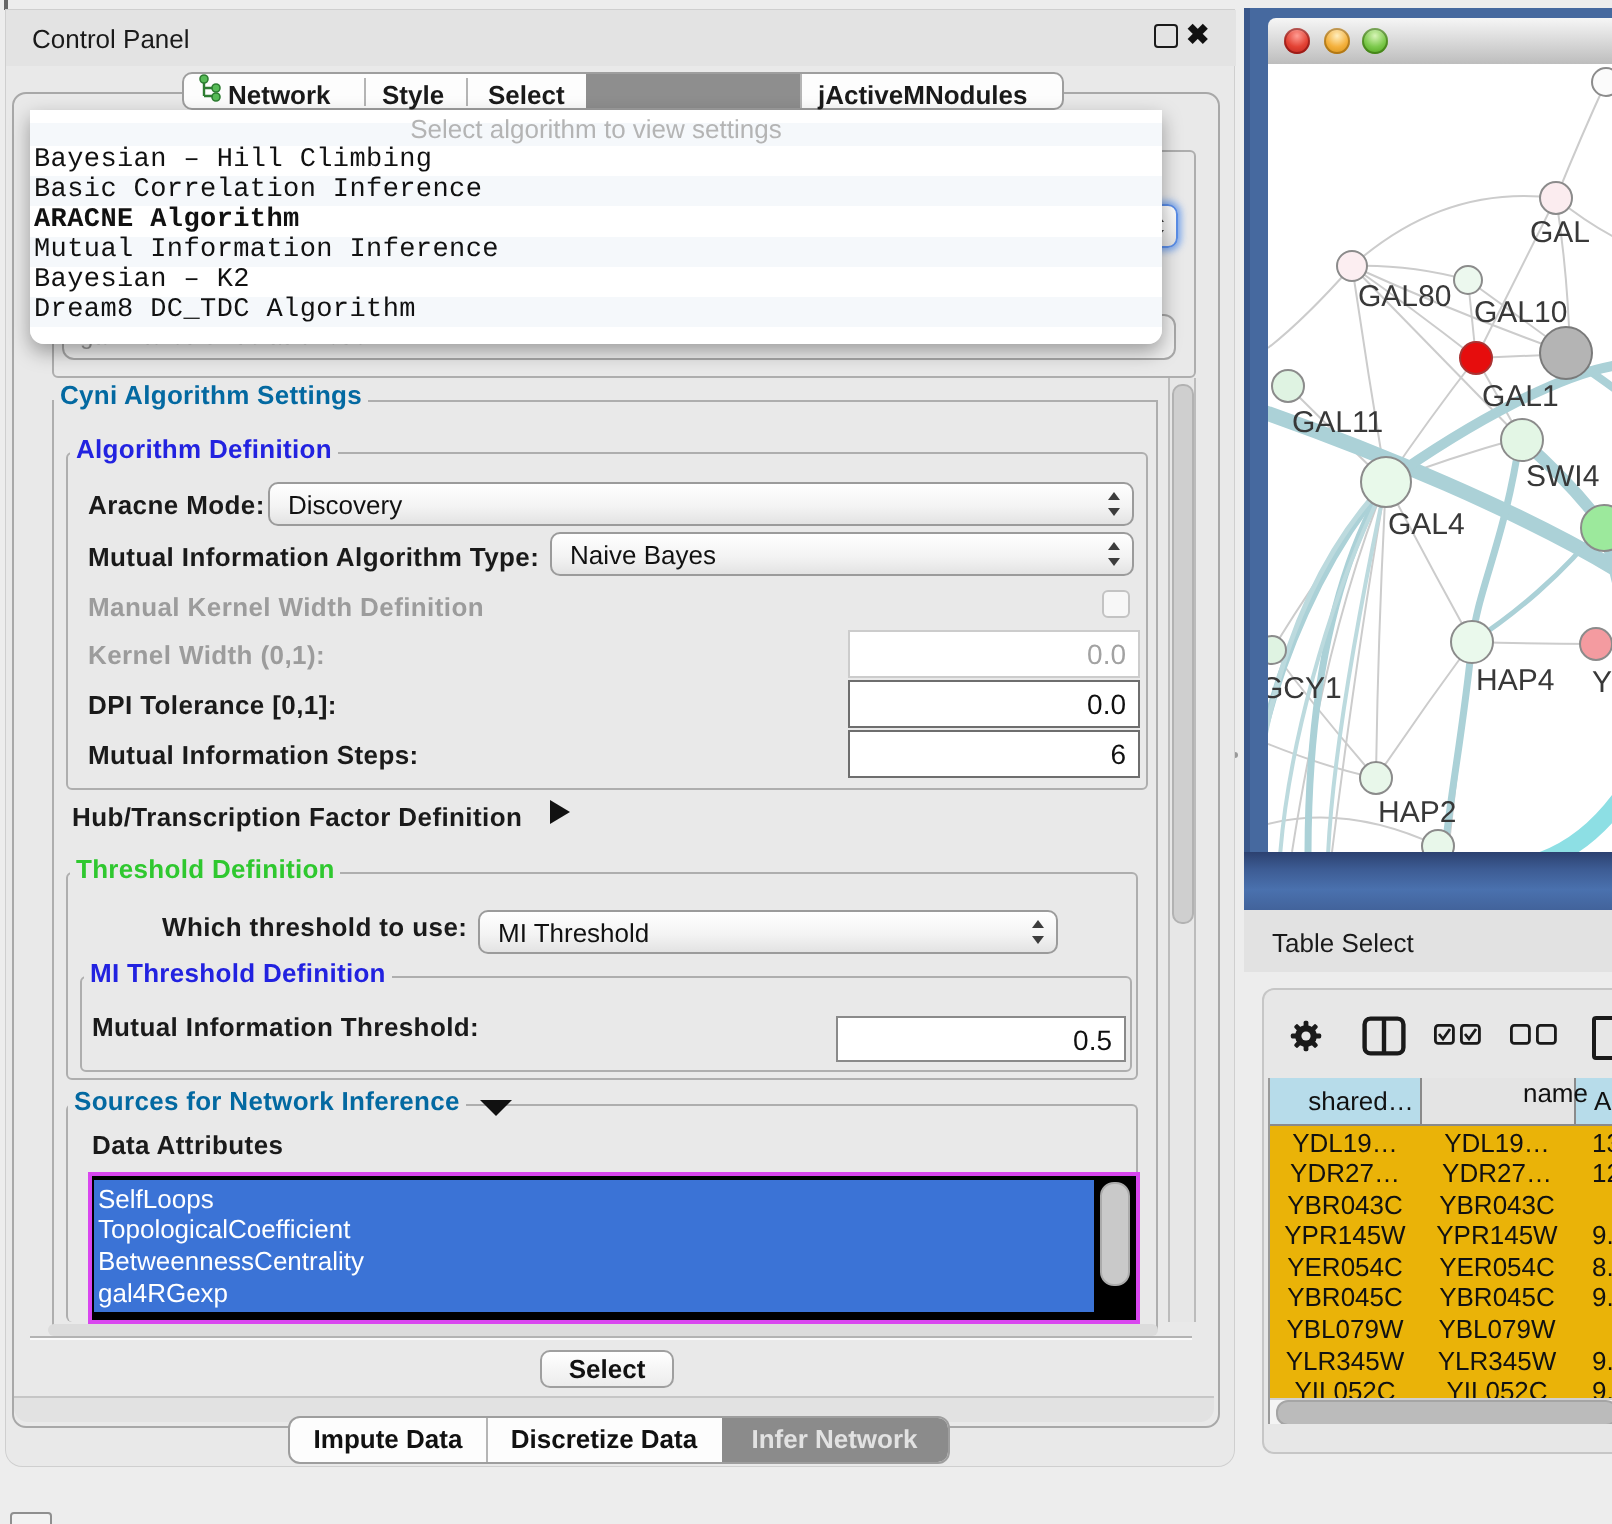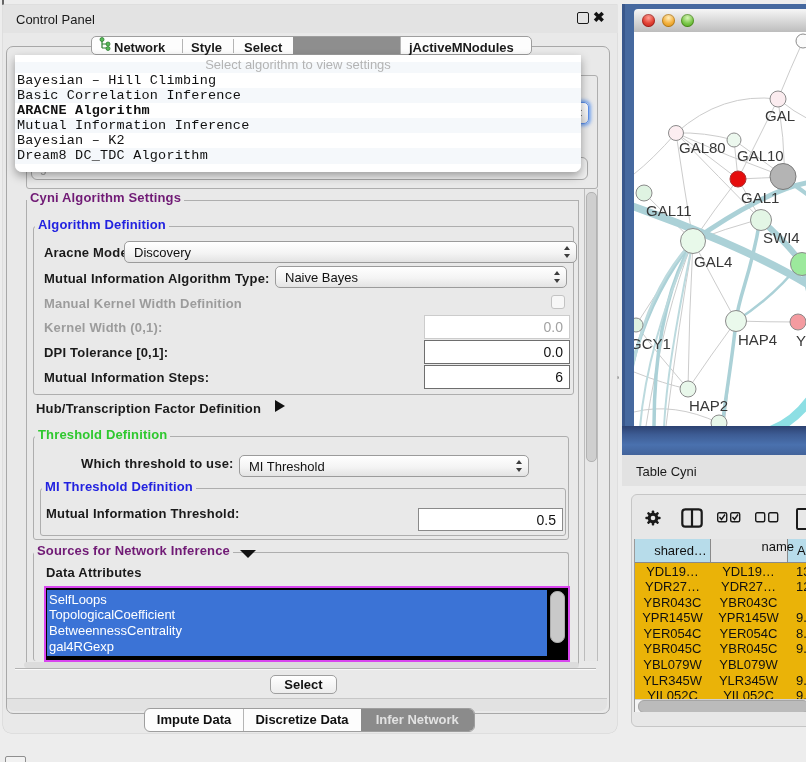--- a/index.html
+++ b/index.html
@@ -1,20 +1,20 @@
 <!DOCTYPE html>
 <html><head>
 <meta charset="utf-8">
 <style>
   html,body{margin:0;padding:0;}
   body{width:806px;height:762px;background:#ededed;font-family:"Liberation Sans",sans-serif;overflow:hidden;position:relative;}
   .abs{position:absolute;}
   .b13{font-size:13px;font-weight:bold;letter-spacing:0.2px;color:#1a1a1a;}
   .n13{font-size:13px;color:#1a1a1a;}
-  .gtitle{position:absolute;background:#e9e9e9;padding:0 3px;font-size:13px;font-weight:bold;letter-spacing:0.15px;color:#701a75;line-height:13px;}
+  .gtitle{position:absolute;background:#e9e9e9;padding:0 3px;font-size:13px;font-weight:bold;letter-spacing:0.15px;color:#0369a1;line-height:13px;}
   .group{position:absolute;border:1px solid #aeaeae;border-radius:3px;}
   .combo{position:absolute;border:1px solid #9b9b9b;border-radius:5px;background:linear-gradient(#ffffff,#f4f4f4 55%,#e3e3e3);font-size:13px;color:#111;}
   .combo .txt{position:absolute;left:9px;top:0;bottom:0;display:flex;align-items:center;}
   .arrows{position:absolute;right:5px;top:50%;width:7px;height:12px;transform:translateY(-50%);}
   .arrows:before{content:"";position:absolute;left:0;top:0;border-left:3.5px solid transparent;border-right:3.5px solid transparent;border-bottom:4.5px solid #3c3c3c;}
   .arrows:after{content:"";position:absolute;left:0;bottom:0;border-left:3.5px solid transparent;border-right:3.5px solid transparent;border-top:4.5px solid #3c3c3c;}
   .field{position:absolute;background:#fff;font-size:14px;color:#111;text-align:right;}
   .field span{position:absolute;right:6px;top:50%;transform:translateY(-50%);}
   .row{position:absolute;font-size:13px;color:#111;}
 </style>
@@ -62,21 +62,21 @@
 <div class="abs" style="left:584px;top:189px;width:12px;height:472px;background:#e7e7e7;border-left:1px solid #bcbcbc;border-right:1px solid #bcbcbc;"></div>
 <div class="abs" style="left:585.5px;top:192px;width:9px;height:268px;background:#cfcfcf;border:1px solid #b2b2b2;border-radius:5px;"></div>
 
 <div class="group" style="left:26px;top:200px;width:551px;height:463px;border-radius:0;"></div>
 <div class="gtitle" style="left:27px;top:191px;">Cyni Algorithm Settings</div>
 
 <div class="group" style="left:33px;top:226px;width:539px;height:167px;"></div>
 <div class="gtitle" style="left:35px;top:218px;color:#2222e0;">Algorithm Definition</div>
 
 <div class="abs b13" style="left:44px;top:245px;">Aracne Mode:</div>
-<div class="combo" style="left:124px;top:241px;width:431px;height:20px;padding-left:20px;">
+<div class="combo" style="left:134px;top:241px;width:431px;height:20px;">
     <span class="txt">Discovery</span>
     <span class="arrows"></span>
   </div>
 <div class="abs b13" style="left:44px;top:271px;">Mutual Information Algorithm Type:</div>
 <div class="combo" style="left:275px;top:266px;width:290px;height:20px;">
     <span class="txt">Naive Bayes</span>
     <span class="arrows"></span>
   </div>
 <div class="abs b13" style="left:44px;top:296px;color:#9c9c9c;">Manual Kernel Width Definition</div>
 <div class="abs" style="left:551px;top:295px;width:12px;height:12px;border:1px solid #c3c3c3;border-radius:3px;background:#f7f7f7;"></div>
@@ -226,21 +226,21 @@
     <text x="129" y="211">SWI4</text>
     <text x="60" y="235">GAL4</text>
     <text x="-4" y="317">GCY1</text>
     <text x="104" y="313">HAP4</text>
     <text x="162" y="314">Y</text>
     <text x="55" y="379">HAP2</text>
   </g>
 </svg>
 
 <div class="abs" style="left:622px;top:455px;width:184px;height:31px;background:#e2e2e2;"></div>
-<div class="abs n13" style="left:636px;top:464px;">Table Cyni</div>
+<div class="abs n13" style="left:636px;top:464px;">Table Select</div>
 <div class="abs" style="left:631px;top:494px;width:180px;height:231px;border:1px solid #c6c6c6;border-radius:6px;background:#e7e7e7;"></div>
 
 <svg class="abs" style="left:645px;top:510px;" width="16" height="16" viewBox="0 0 16 16">
   <g fill="#1a1a1a">
     <circle cx="8" cy="8" r="5.4"></circle>
     <g>
       <rect x="6.8" y="0.4" width="2.4" height="3.4" rx="0.8"></rect>
       <rect x="6.8" y="12.2" width="2.4" height="3.4" rx="0.8"></rect>
       <rect x="0.4" y="6.8" width="3.4" height="2.4" ry="0.8"></rect>
       <rect x="12.2" y="6.8" width="3.4" height="2.4" ry="0.8"></rect>

